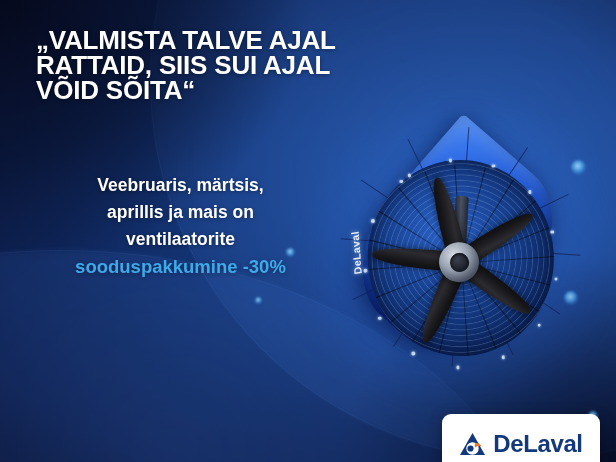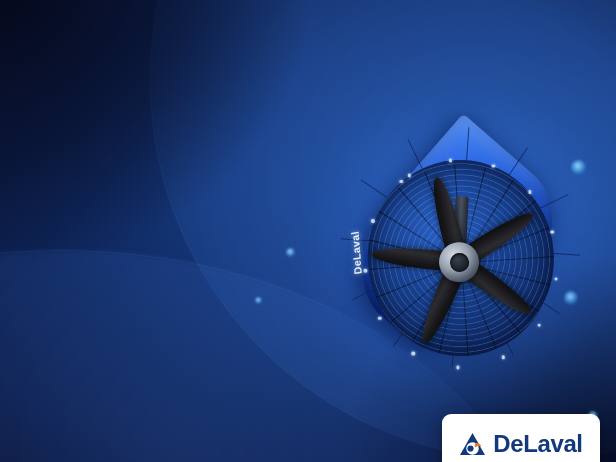--- a/index.html
+++ b/index.html
@@ -395,21 +395,28 @@
         <div class="blade" style="transform: rotate(90deg) skewX(-9deg);"></div>
         <div class="blade" style="transform: rotate(160deg) skewX(-9deg);"></div>
         <div class="blade" style="transform: rotate(232deg) skewX(-9deg);"></div>
         <div class="blade" style="transform: rotate(300deg) skewX(-9deg);"></div>
       </div>
     <div class="hub-outer" style="left:125px; top:150px;"></div>
     <div class="hub-inner" style="left:125px; top:150px;"></div>
     <div class="fan-brand">DeLaval</div>
   </div>
 
-
+  <div class="headline">„VALMISTA TALVE AJAL RATTAID, SIIS SUI AJAL VÕID SÕITA“</div>
+
+  <div class="subhead">
+    <span class="line">Veebruaris, märtsis,</span>
+    <span class="line">aprillis ja mais on</span>
+    <span class="line">ventilaatorite</span>
+    <span class="highlight">sooduspakkumine -30%</span>
+  </div>
 
   <div class="logo-box">
     <svg class="logo-mark" viewBox="0 0 54 48">
       <path d="M27 2 L52 46 L2 46 Z" fill="#14387c"></path>
       <circle cx="27" cy="33" r="12.5" fill="#ffffff"></circle>
       <circle cx="23" cy="33" r="6.2" fill="#14387c"></circle>
       <path d="M33 22 C40 22 43.5 25 44.5 29 C40 27 35 28 32.5 31 C31 28.5 31 24.5 33 22 Z" fill="#e8792a"></path>
     </svg>
     <div class="logo-word">DeLaval</div>
   </div>

